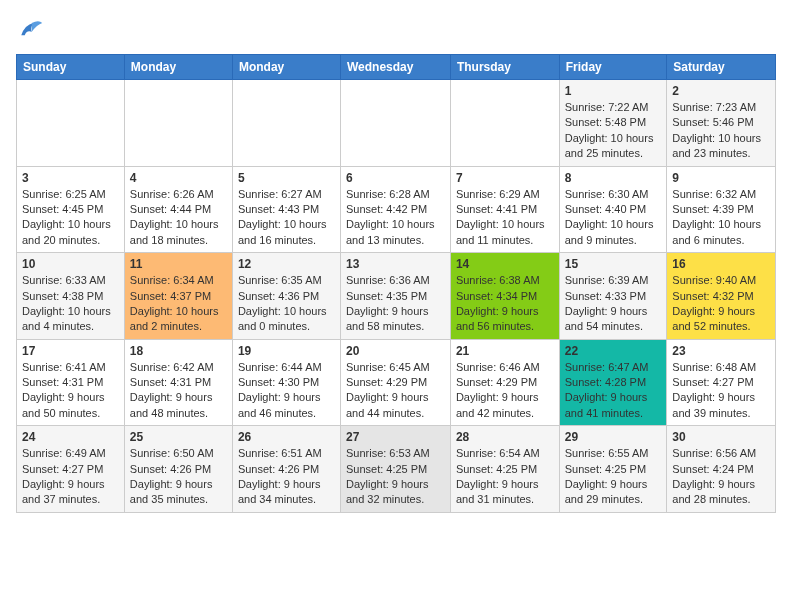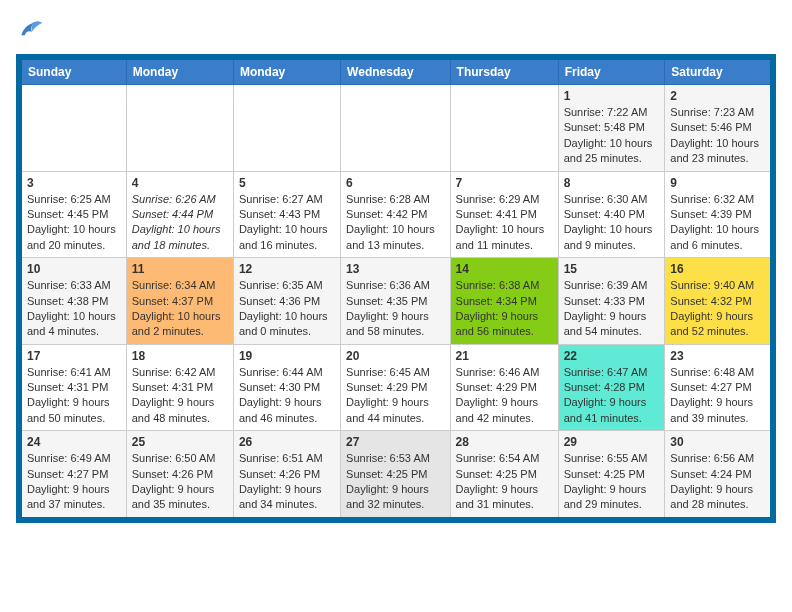--- a/index.html
+++ b/index.html
@@ -36,21 +36,21 @@
       color: #333;
       line-height: 1.1;
     }
     .location-title {
       font-size: 14px;
       color: #555;
     }
     .calendar {
       width: 100%;
       border-collapse: collapse;
-      border: 6px solid #0369a1;
+      border: 1px solid #0369a1;
     }
     .calendar th {
       background: #3a7dc9;
       color: #fff;
       font-size: 12px;
       font-weight: bold;
       padding: 5px 6px;
       text-align: left;
       border: 1px solid #2a6ab8;
     }
@@ -141,21 +141,21 @@
       </tr>
       <tr>
         <td style="background: rgb(255, 255, 255);">
           <span class="day-num">3</span>
           <div class="day-info" style="white-space: pre-line;">Sunrise: 6:25 AM
 Sunset: 4:45 PM
 Daylight: 10 hours and 20 minutes.</div>
         </td>
         <td style="background: rgb(255, 255, 255);">
           <span class="day-num">4</span>
-          <div class="day-info" style="white-space: pre-line; font-style: italic;">Sunrise: 6:26 AM
+          <div class="day-info" style="white-space: pre-line;">Sunrise: 6:26 AM
 Sunset: 4:44 PM
 Daylight: 10 hours and 18 minutes.</div>
         </td>
         <td style="background: rgb(255, 255, 255);">
           <span class="day-num">5</span>
           <div class="day-info" style="white-space: pre-line;">Sunrise: 6:27 AM
 Sunset: 4:43 PM
 Daylight: 10 hours and 16 minutes.</div>
         </td>
         <td style="background: rgb(255, 255, 255);">
@@ -251,21 +251,21 @@
           <div class="day-info" style="white-space: pre-line;">Sunrise: 6:45 AM
 Sunset: 4:29 PM
 Daylight: 9 hours and 44 minutes.</div>
         </td>
         <td style="background: rgb(255, 255, 255);">
           <span class="day-num">21</span>
           <div class="day-info" style="white-space: pre-line;">Sunrise: 6:46 AM
 Sunset: 4:29 PM
 Daylight: 9 hours and 42 minutes.</div>
         </td>
-        <td style="background: #5eead4;">
+        <td style="background: #14b8a6;">
           <span class="day-num">22</span>
           <div class="day-info" style="white-space: pre-line;">Sunrise: 6:47 AM
 Sunset: 4:28 PM
 Daylight: 9 hours and 41 minutes.</div>
         </td>
         <td style="background: rgb(255, 255, 255);">
           <span class="day-num">23</span>
           <div class="day-info" style="white-space: pre-line;">Sunrise: 6:48 AM
 Sunset: 4:27 PM
 Daylight: 9 hours and 39 minutes.</div>

